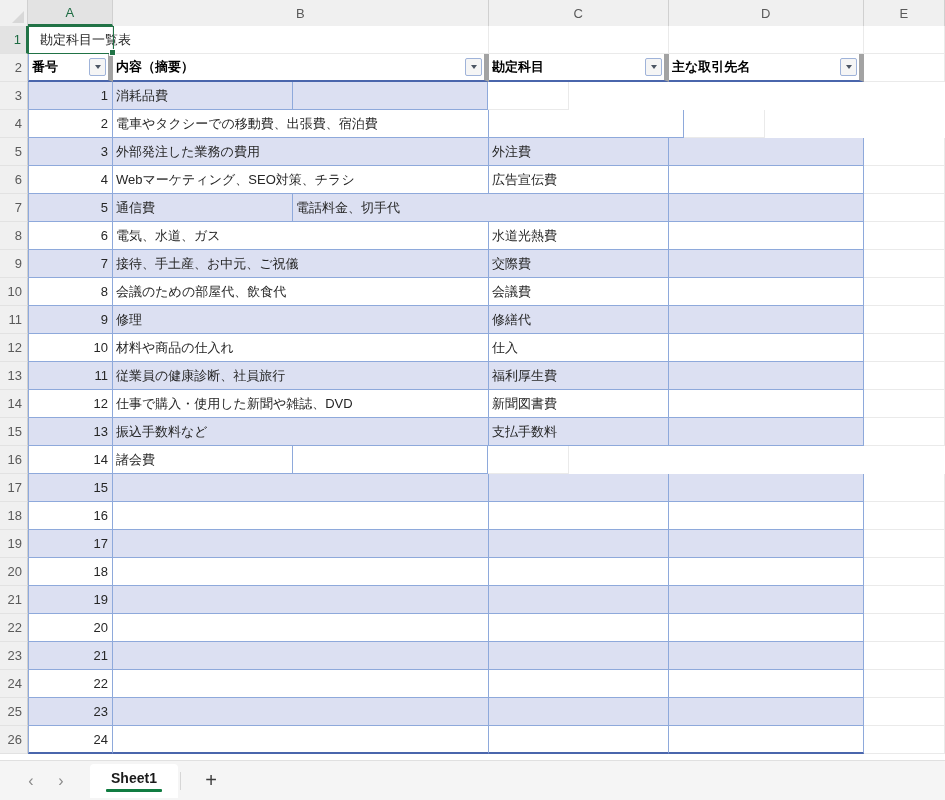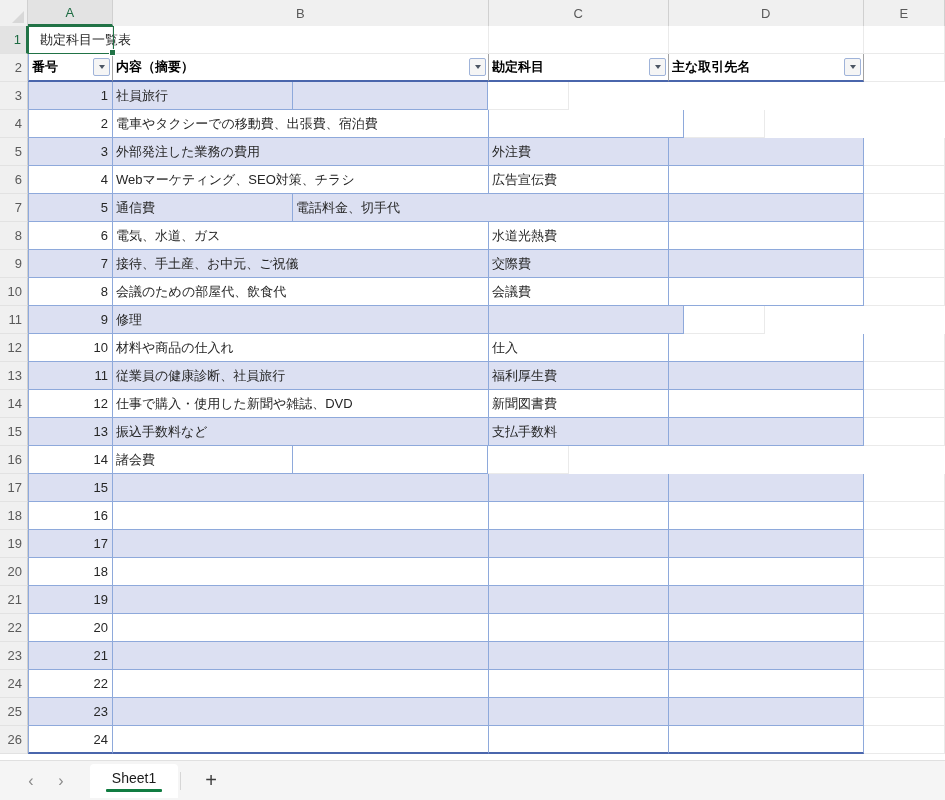--- a/index.html
+++ b/index.html
@@ -159,21 +159,21 @@
     background: #ffffff;
   }
   .cell.tbl.banded {
     background: #dce0f2;
   }
   .cell.tbl.hdr {
     background: #ffffff;
     font-weight: bold;
     color: #000000;
     border-bottom: 2px solid #4a66ac;
-    border-right: 1px solid #a3a3a3;
+    border-right: 5px solid #a3a3a3;
     position: relative;
     padding-right: 20px;
   }
   .cell.tbl.first {
     border-left: 1px solid #8ea9db;
   }
   .num { justify-content: flex-end; padding-right: 4px; }
 
   
   .srow.tbl-last .cell.tbl { border-bottom: 2px solid #4a66ac; }
@@ -267,20 +267,21 @@
     padding: 0 16px;
     box-sizing: border-box;
     background: #ffffff;
     border-radius: 4px 4px 0 0;
     display: flex;
     flex-direction: column;
     align-items: center;
     justify-content: center;
     cursor: pointer;
     position: relative;
+    font-weight: bold;
   }
   .sheet-tab .label {
     font-size: 14px;
     color: #1a1a1a;
     line-height: 16px;
   }
   .sheet-tab .under {
     width: 56px;
     height: 3px;
     background: #107c41;
@@ -369,21 +370,21 @@
           <div class="cell c-c tbl hdr">勘定科目<div class="filter-btn">
               <div class="tri"></div>
             </div></div>
           <div class="cell c-d tbl hdr">主な取引先名<div class="filter-btn">
               <div class="tri"></div>
             </div></div>
           <div class="cell c-e"></div>
         </div>
         <div class="srow">
           <div class="cell c-a tbl first banded num">1</div>
-          <div class="cell c-c tbl banded">社員旅行</div>
+          <div class="cell c-c tbl banded">消耗品費</div>
           <div class="cell c-d tbl banded"></div>
           <div class="cell c-e"></div>
         </div>
         <div class="srow">
           <div class="cell c-a tbl first num">2</div>
           <div class="cell c-b tbl">電車やタクシーでの移動費、出張費、宿泊費</div>
           <div class="cell c-d tbl"></div>
           <div class="cell c-e"></div>
         </div>
         <div class="srow">
@@ -424,20 +425,21 @@
         <div class="srow">
           <div class="cell c-a tbl first num">8</div>
           <div class="cell c-b tbl">会議のための部屋代、飲食代</div>
           <div class="cell c-c tbl">会議費</div>
           <div class="cell c-d tbl"></div>
           <div class="cell c-e"></div>
         </div>
         <div class="srow">
           <div class="cell c-a tbl first banded num">9</div>
           <div class="cell c-b tbl banded">修理</div>
+          <div class="cell c-c tbl banded">修繕代</div>
           <div class="cell c-d tbl banded"></div>
           <div class="cell c-e"></div>
         </div>
         <div class="srow">
           <div class="cell c-a tbl first num">10</div>
           <div class="cell c-b tbl">材料や商品の仕入れ</div>
           <div class="cell c-c tbl">仕入</div>
           <div class="cell c-d tbl"></div>
           <div class="cell c-e"></div>
         </div>

